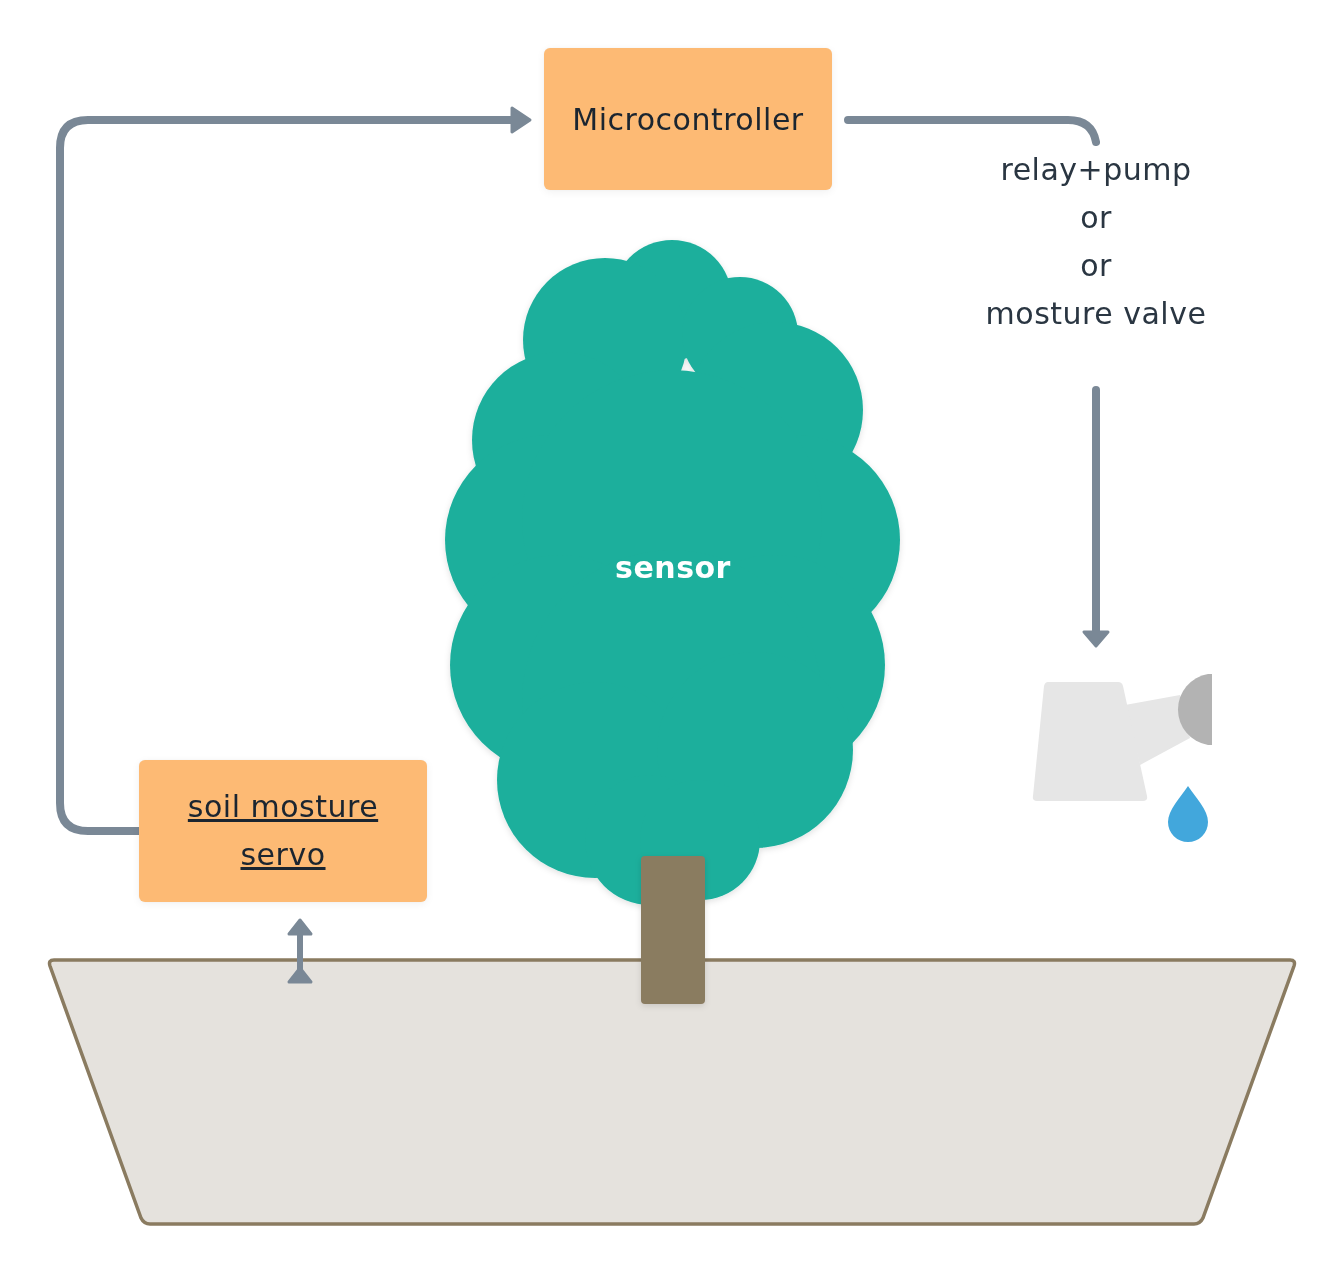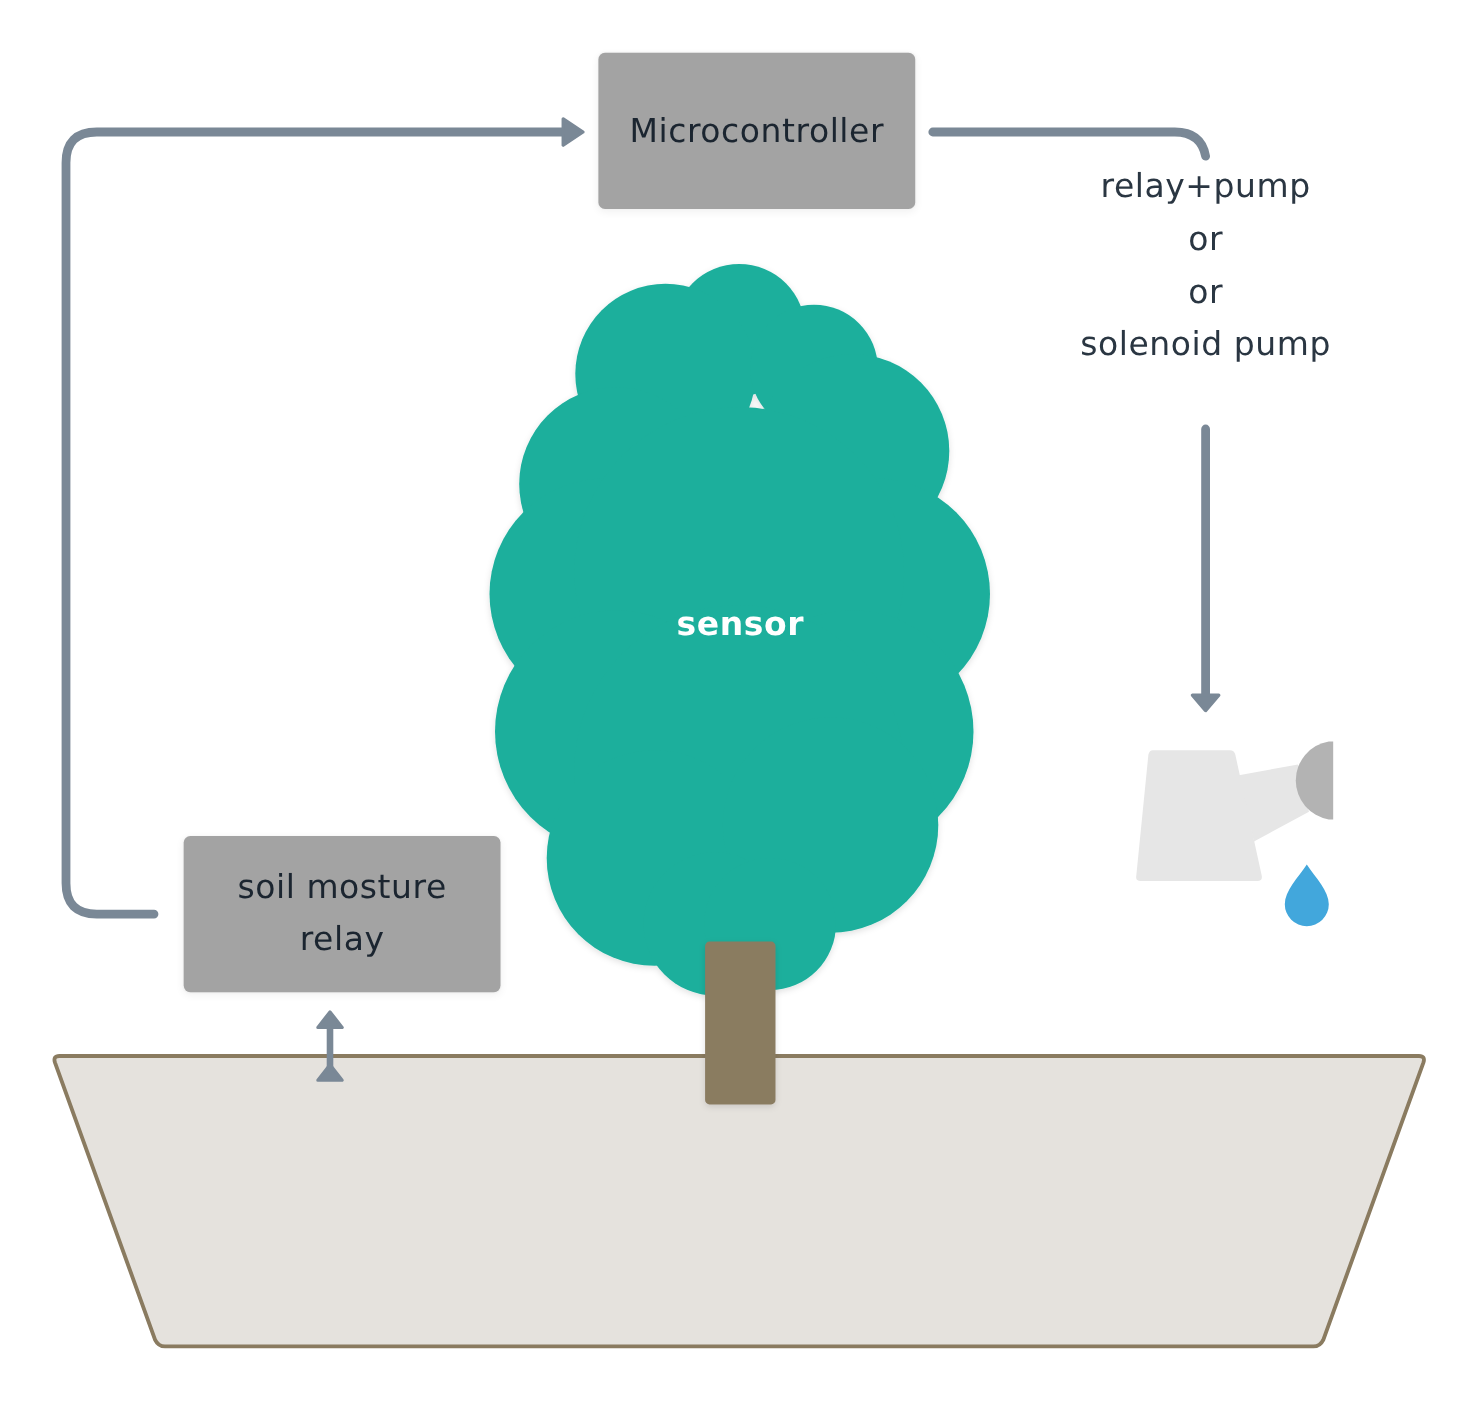--- a/index.html
+++ b/index.html
@@ -1,26 +1,26 @@
 <!DOCTYPE html>
 <html><head>
 <meta charset="utf-8">
 <style>
   html, body { margin: 0; padding: 0; background: #ffffff; }
   body { width: 1344px; height: 1274px; position: relative; overflow: hidden;
          font-family: "DejaVu Sans", sans-serif; }
   svg.stage { position: absolute; left: 0; top: 0; width: 1344px; height: 1274px; }
-  .node-box { position: absolute; background: #a3a3a3; border-radius: 6px;
+  .node-box { position: absolute; background: #fdba74; border-radius: 6px;
               box-shadow: 0 2px 8px rgba(0,0,0,0.06), 0 0 2px rgba(0,0,0,0.04);
               display: flex; align-items: center; justify-content: center;
               text-align: center; color: #1b2530; font-size: 30px; line-height: 48px;
               letter-spacing: 0.5px; }
   #mc-box { left: 544px; top: 48px; width: 288px; height: 142px; align-items: flex-start; padding-top: 0; }
   #mc-box span { display: block; margin-top: 48px; line-height: 48px; }
-  #sensor-box { left: 167px; top: 760px; width: 288px; height: 142px; }
+  #sensor-box { left: 139px; top: 760px; width: 288px; height: 142px; text-decoration: underline; }
   .actuator-text { position: absolute; left: 960px; top: 146px; width: 272px;
                    text-align: center; color: #2a3642; font-size: 30px; line-height: 48px;
                    letter-spacing: 0.5px; }
   .plant-label { position: absolute; left: 573px; top: 550px; width: 200px; text-align: center;
                  color: #ffffff; font-size: 30px; font-weight: bold; letter-spacing: 0.5px; }
 </style>
 </head>
 <body>
 
 <svg class="stage" viewBox="0 0 1344 1274" xmlns="http://www.w3.org/2000/svg">
@@ -73,24 +73,24 @@
   <path d="M1188 786 C1196 798 1208 810 1208 822 A20 20 0 0 1 1168 822 C1168 810 1180 798 1188 786 Z" fill="#42a7dc"></path>
 </svg>
 
 <div class="node-box" id="mc-box">
   <span>Microcontroller</span>
 </div>
 
 <div class="node-box" id="sensor-box">
   <div>
     <div>soil mosture</div>
-    <div>relay</div>
+    <div>servo</div>
   </div>
 </div>
 
 <div class="actuator-text">
   <div>relay+pump</div>
   <div>or</div>
   <div>or</div>
-  <div>solenoid pump</div>
+  <div>mosture valve</div>
 </div>
 
 <div class="plant-label">sensor</div>
 
 </body></html>

